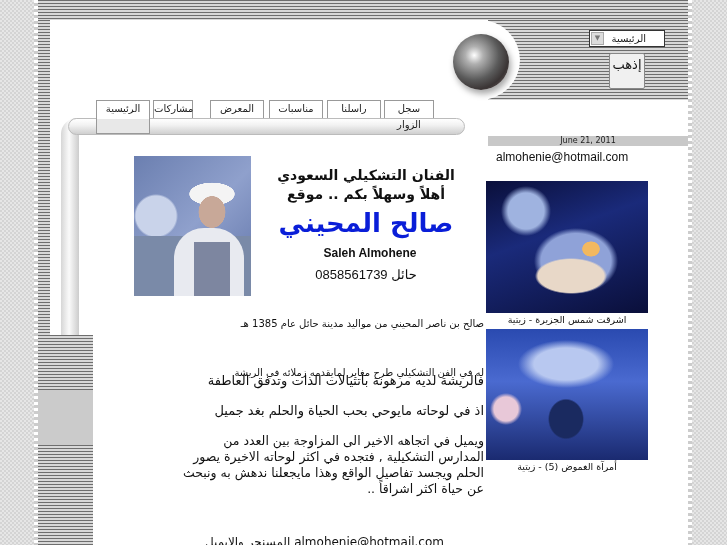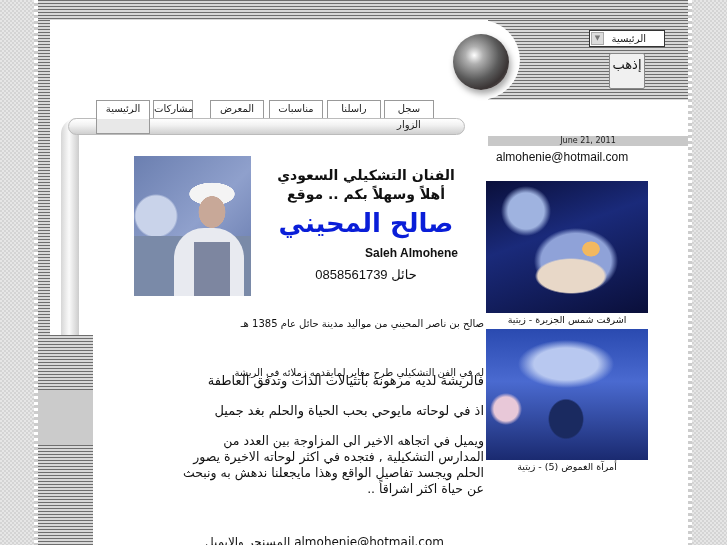--- a/index.html
+++ b/index.html
@@ -52,21 +52,21 @@
       linear-gradient(180deg, transparent 0 80px, #7a8aa8 80px),
       radial-gradient(circle at 22px 60px, #c9d3ea 0 20px, transparent 22px),
       linear-gradient(135deg,#6b7fb0,#8fa0cc 50%,#5f73a8); }
   .portrait .robe { position:absolute; left:40px; top:72px; width:70px; height:68px; background:#e8eaf0;
     border-top-left-radius:30px; border-top-right-radius:30px; }
   .portrait .thobe { position:absolute; left:60px; top:86px; width:36px; height:54px; background:#7d86a0; }
   .welcome { position:absolute; left:228px; top:166px; width:200px; text-align:center; direction:rtl;
     font-weight:bold; font-size:14px; line-height:19px; color:#111; }
   .artist-ar { position:absolute; left:218px; top:206px; width:220px; text-align:center; direction:rtl;
     font-weight:bold; font-size:26px; line-height:34px; color:#0a1ed8; }
-  .artist-en { position:absolute; left:220px; top:246px; width:200px; text-align:right; font-weight:bold;
+  .artist-en { position:absolute; left:232px; top:246px; width:200px; text-align:center; font-weight:bold;
     font-size:12px; color:#111; font-family:"Liberation Sans", sans-serif; }
   .phone { position:absolute; left:228px; top:267px; width:200px; text-align:center; direction:rtl;
     font-size:13px; color:#111; font-family:"Liberation Sans", sans-serif; }
   .p-small { position:absolute; left:150px; width:296px; direction:rtl; text-align:right; font-size:10px; color:#111; }
   .p-big { position:absolute; left:130px; width:316px; direction:rtl; text-align:right; font-size:13px; color:#111; }
   .p-multi { position:absolute; left:140px; width:306px; direction:rtl; text-align:right; font-size:12.5px; line-height:16px; color:#111; }
   .email-top { position:absolute; left:486px; top:150px; width:160px; font-size:12px; color:#111;
     font-family:"Liberation Sans", sans-serif; }
   .painting { position:absolute; left:486px; width:162px; }
   .painting .img { width:162px; height:132px; }

